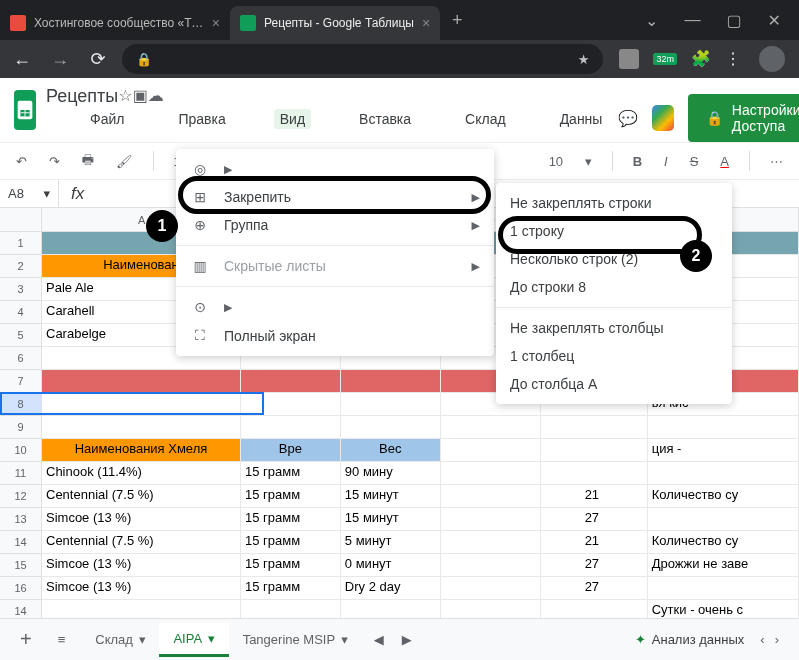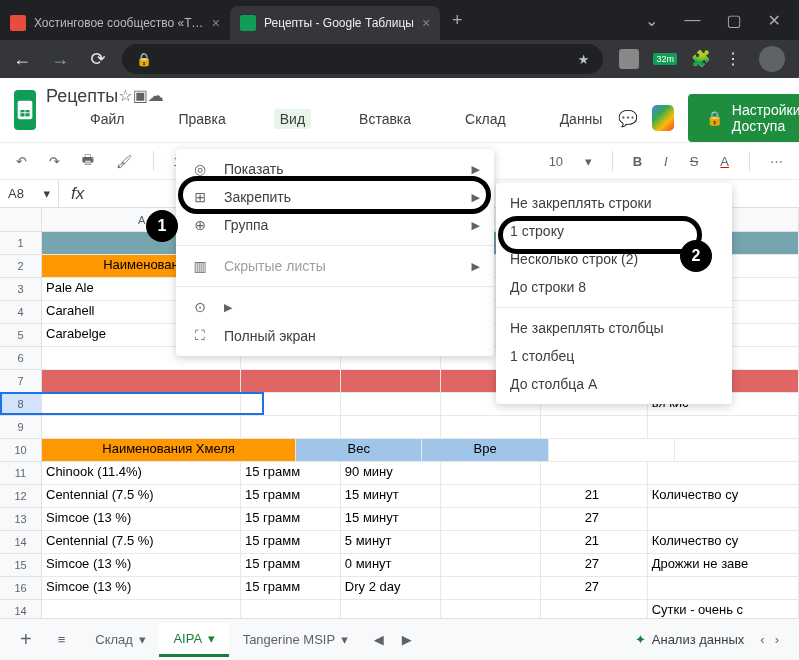--- a/index.html
+++ b/index.html
@@ -305,24 +305,25 @@
         <div class="row">
           <div class="cell c-a"></div>
           <div class="cell c-b"></div>
           <div class="cell c-c"></div>
           <div class="cell c-d"></div>
           <div class="cell c-e"></div>
           <div class="cell c-f"></div>
         </div>
         <div class="row">
           <div class="cell c-a hdr-orange">Наименования Хмеля</div>
+          <div class="cell c-c hdr-blue">Вре</div>
           <div class="cell c-b hdr-blue">Вес</div>
-          <div class="cell c-c hdr-blue">Вре</div>
-          <div class="cell c-d"></div>
-          <div class="cell c-e"></div>
+          <div class="cell c-d"></div>
+          <div class="cell c-e"></div>
+          <div class="cell c-f">ция -</div>
         </div>
         <div class="row">
           <div class="cell c-a">Chinook (11.4%)</div>
           <div class="cell c-b">15 грамм</div>
           <div class="cell c-c">90 мину</div>
           <div class="cell c-d"></div>
           <div class="cell c-e"></div>
           <div class="cell c-f"></div>
         </div>
         <div class="row">
@@ -382,21 +383,20 @@
           <div class="cell c-f"></div>
         </div>
       </div>
     <div class="selbox" style="left:0;top:184px;width:264px;height:23px"></div>
   </div>
 </div>
 
 <div class="menu-panel" style="left:176px; top:149px; width:318px;">
   <div class="menu-row">
     <span class="menu-icon">◎</span>
-    <span class="menu-label">Показать</span>
     <span class="menu-arrow">▶</span>
   </div>
   <div class="menu-row">
     <span class="menu-icon">⊞</span>
     <span class="menu-label">Закрепить</span>
     <span class="menu-arrow">▶</span>
   </div>
   <div class="menu-row">
     <span class="menu-icon">⊕</span>
     <span class="menu-label">Группа</span>

